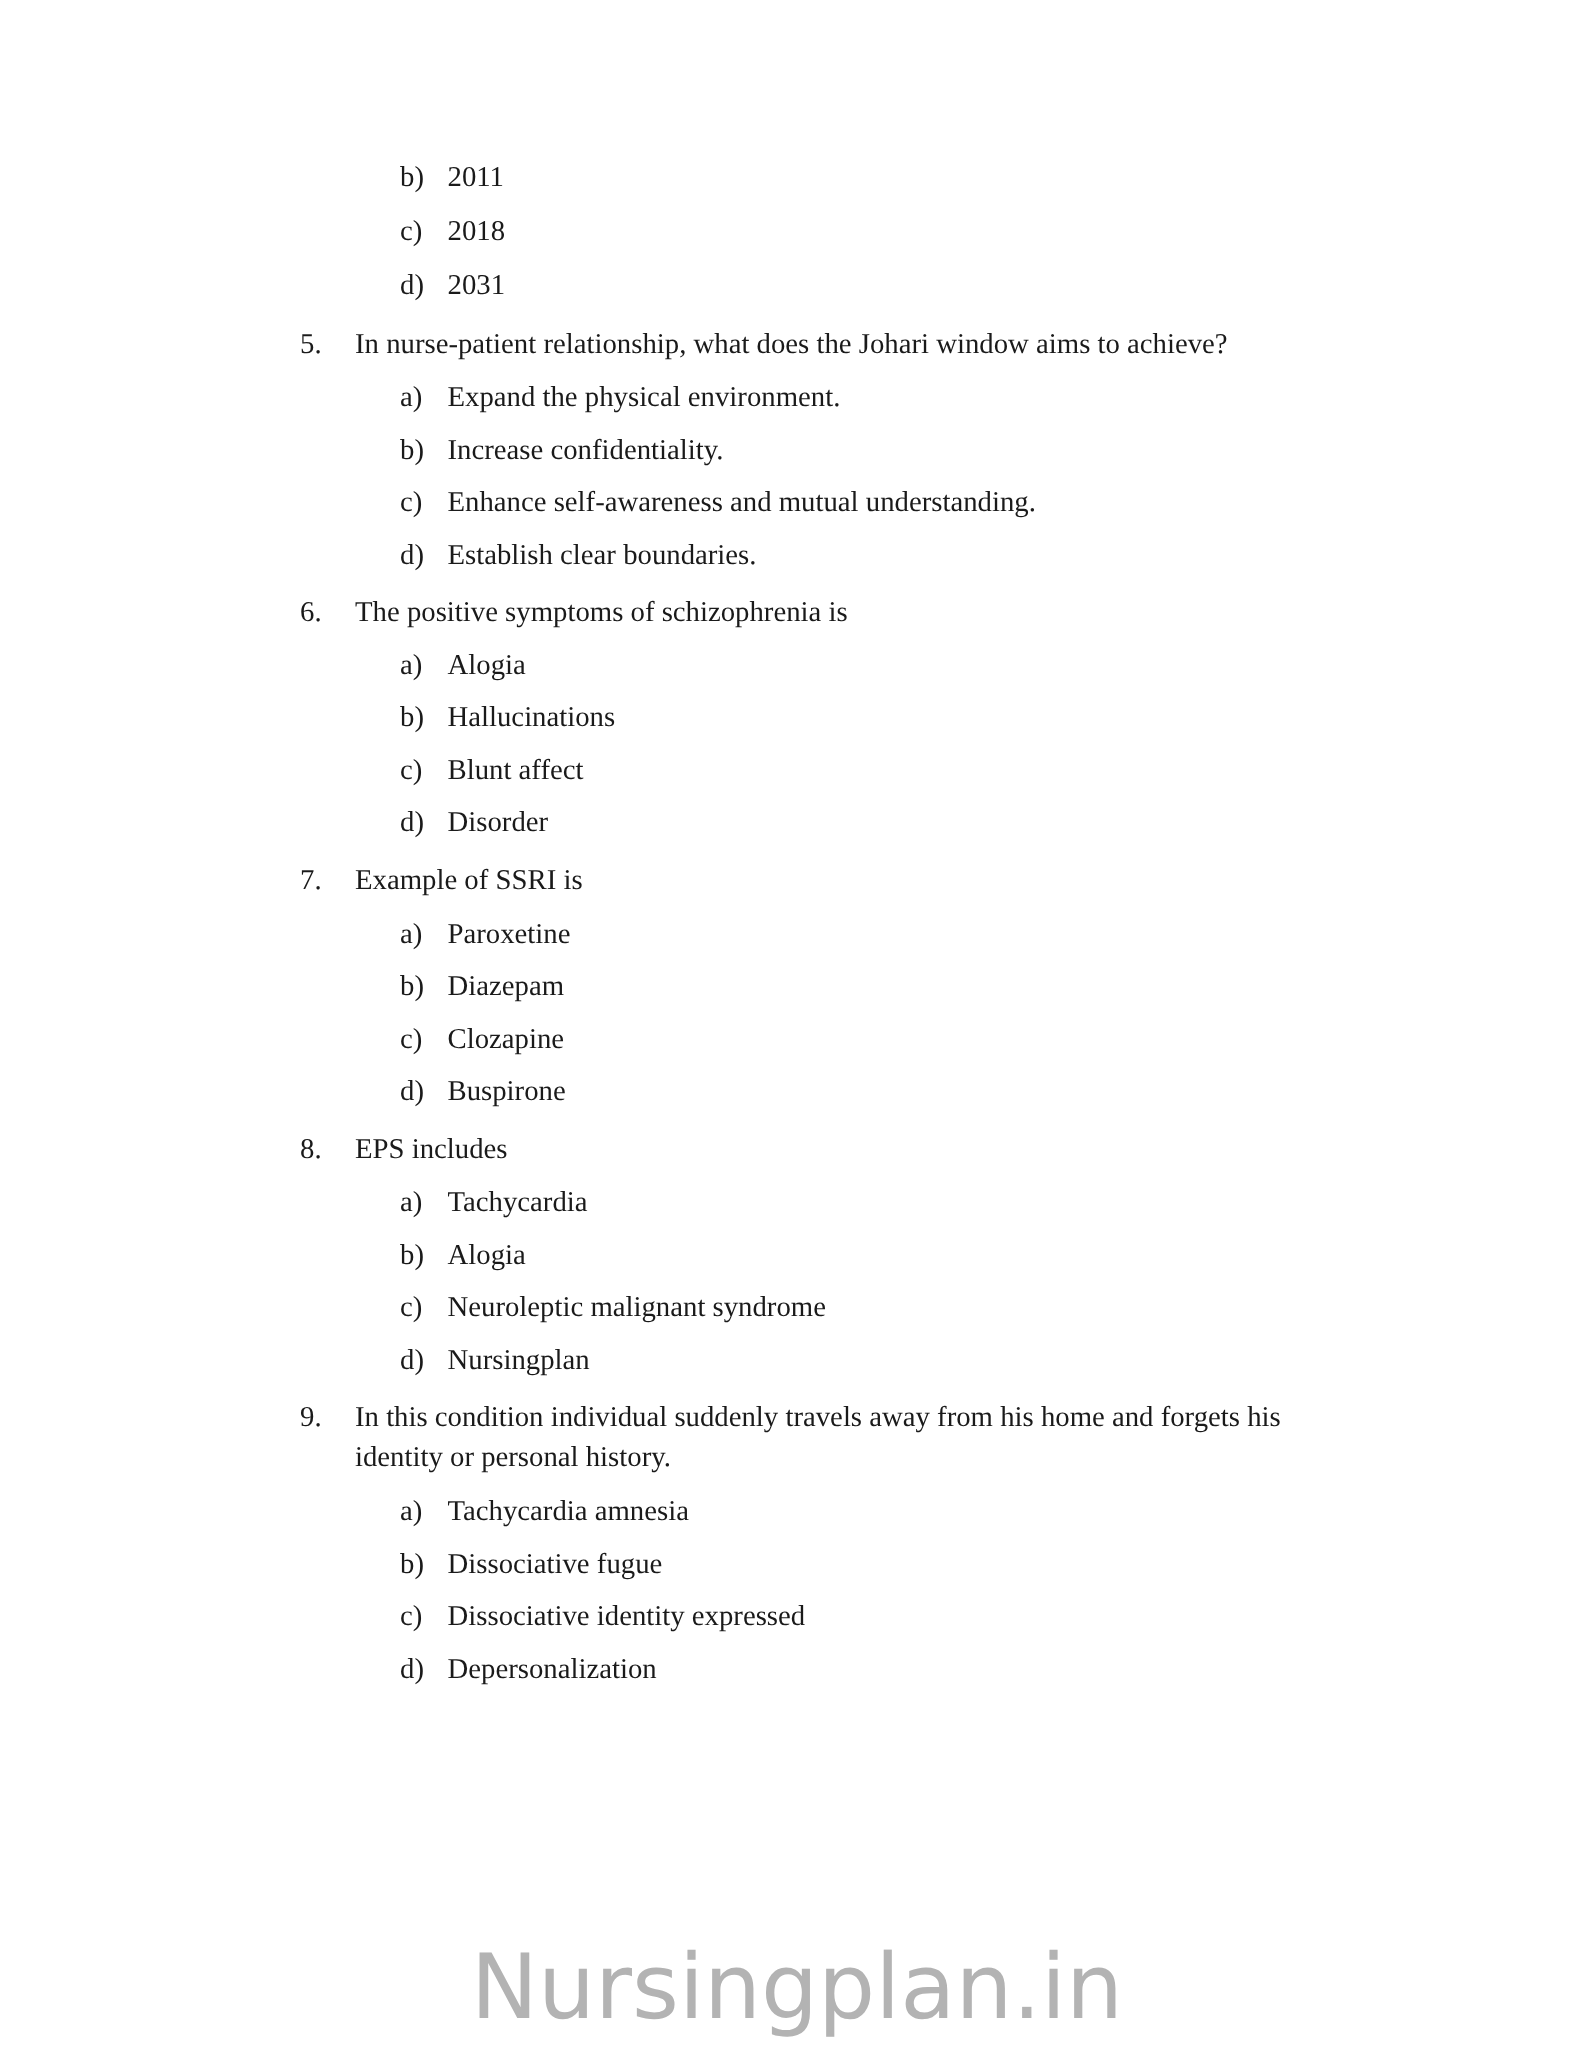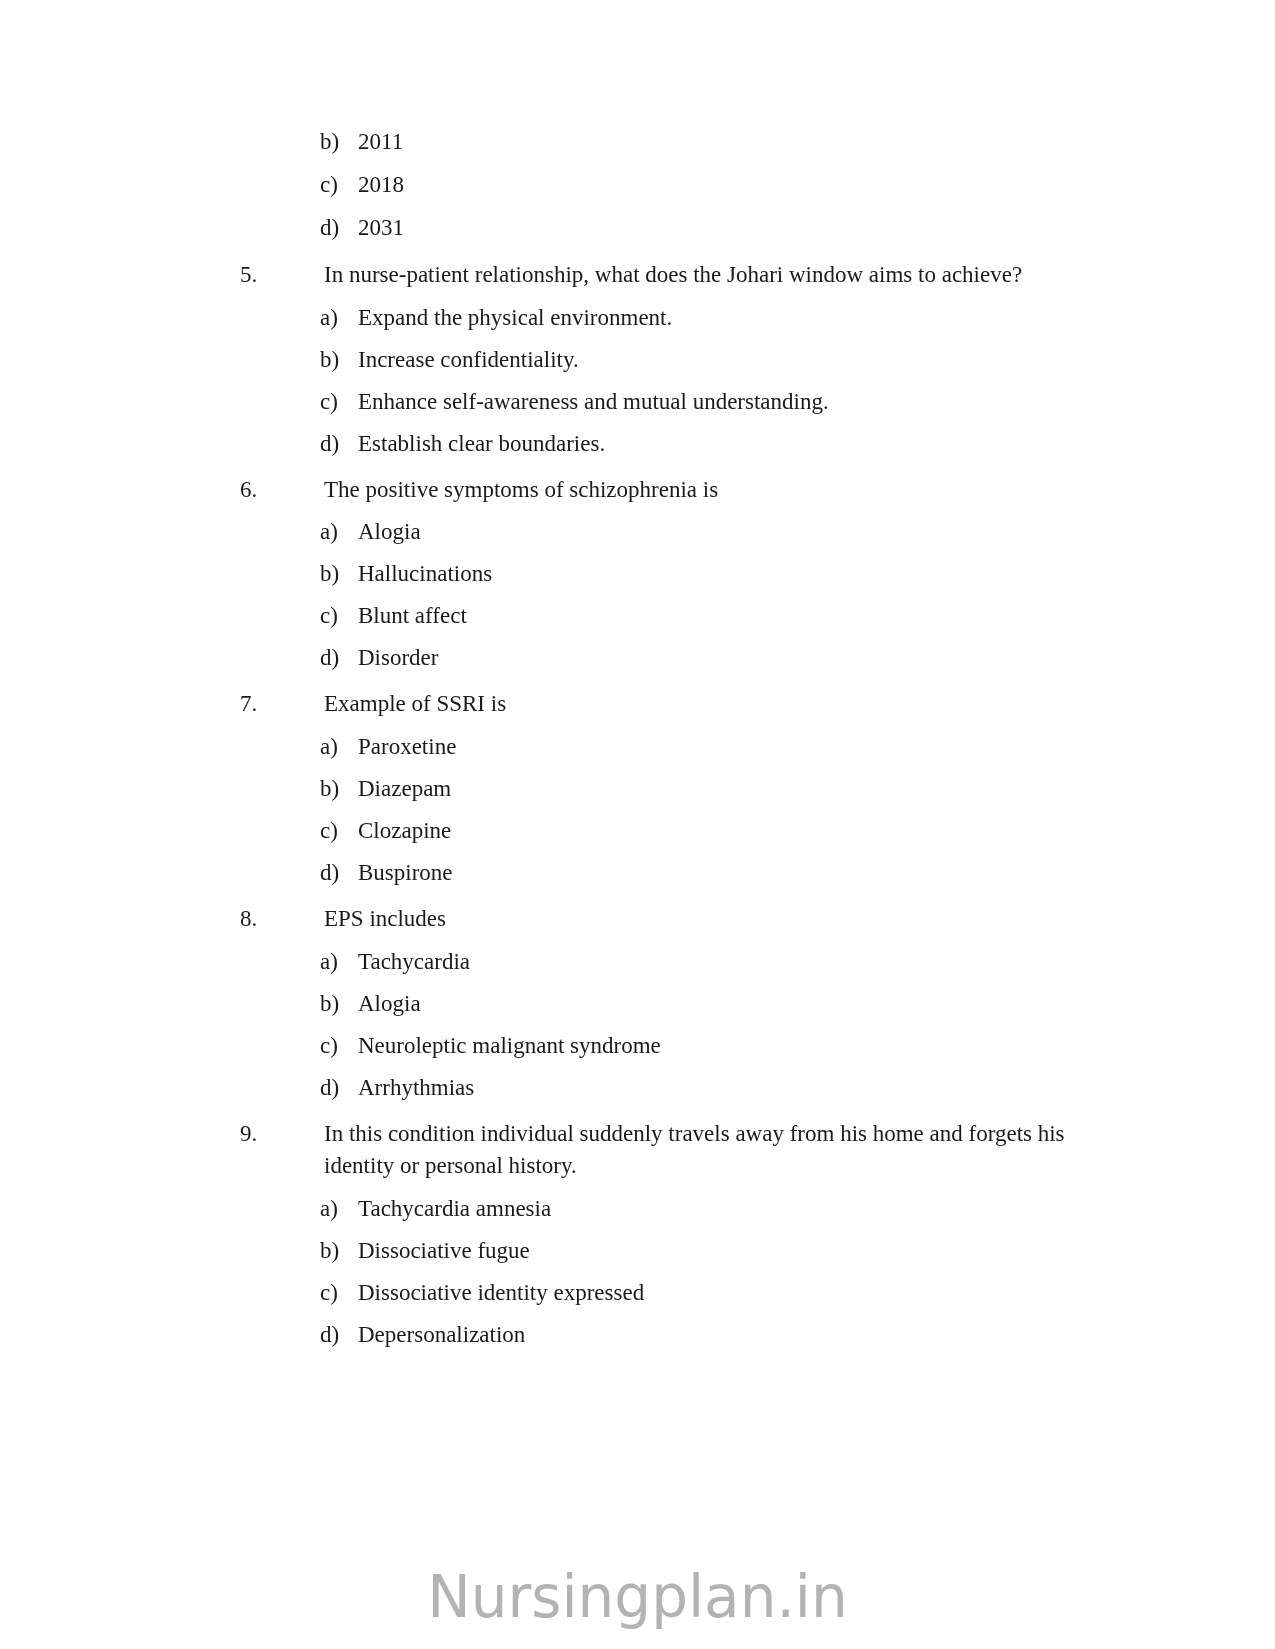--- a/index.html
+++ b/index.html
@@ -70,40 +70,39 @@
   .q-num {
     width: 44px;
     flex: none;
     text-align: left;
   }
   .q-num.wide {
     width: 44px;
   }
   .q-text {
     flex: 1;
-    margin-left: 40px;
   }
   .opt-list {
     margin: 0 0 14px 0;
     padding: 0;
     list-style: none;
   }
   .opt-list .opt-row {
     margin-left: 72px;
     margin-bottom: 19px;
   }
 
   .watermark {
     position: absolute;
     left: 0;
     right: 0;
     bottom: 18px;
     text-align: center;
     font-family: "DejaVu Sans", sans-serif;
-    font-size: 58px;
+    font-size: 72px;
     color: #b3b3b3;
     letter-spacing: 0px;
     white-space: nowrap;
   }
 </style>
 </head>
 <body>
 
 <div class="page">
   <div class="content">
@@ -211,21 +210,21 @@
         <li class="opt-row">
           <span class="opt-label">b)</span>
           <span class="opt-text">Alogia</span>
         </li>
         <li class="opt-row">
           <span class="opt-label">c)</span>
           <span class="opt-text">Neuroleptic malignant syndrome</span>
         </li>
         <li class="opt-row">
           <span class="opt-label">d)</span>
-          <span class="opt-text">Arrhythmias</span>
+          <span class="opt-text">Nursingplan</span>
         </li>
       </ul>
     </div>
 
     <div class="q-block">
       <div class="q-row">
         <span class="q-num">9.</span>
         <span class="q-text">In this condition individual suddenly travels away from his home and forgets his identity or personal history.</span>
       </div>
       <ul class="opt-list">

